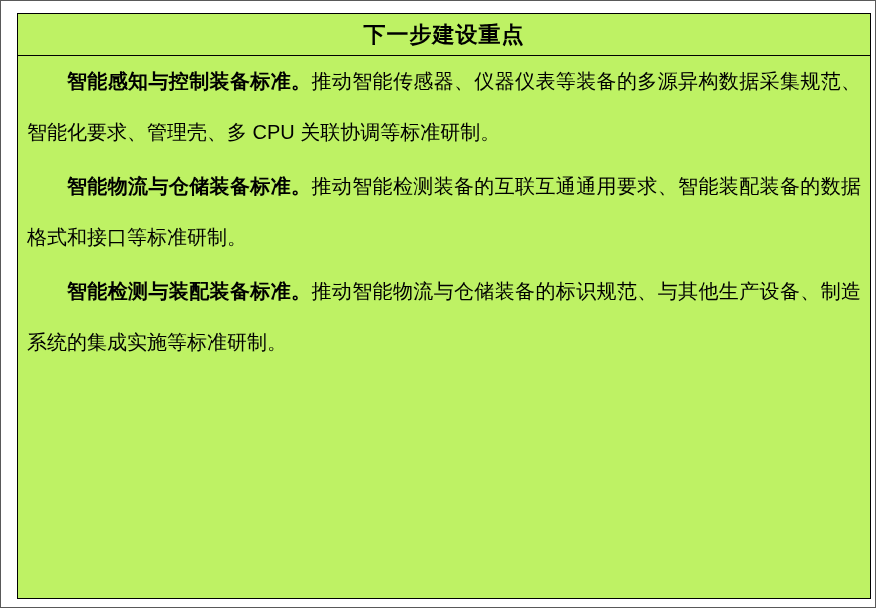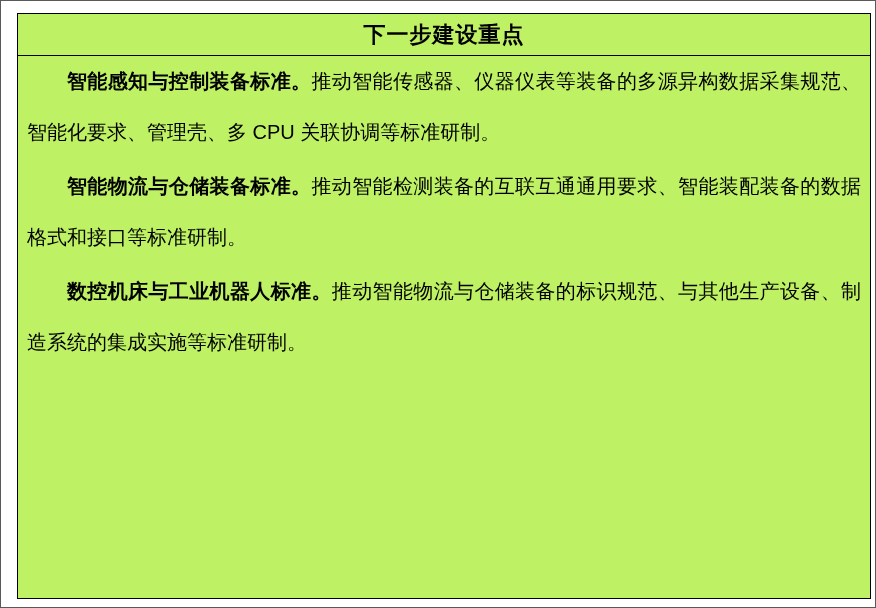--- a/index.html
+++ b/index.html
@@ -51,16 +51,16 @@
 </style>
 </head>
 <body>
 
 <div class="frame">
   <div class="panel">
     <div class="panel-title">下一步建设重点</div>
     <div class="panel-body">
       <p><strong>智能感知与控制装备标准。</strong><span>推动智能传感器、仪器仪表等装备的多源异构数据采集规范、智能化要求、管理壳、多 CPU 关联协调等标准研制。</span></p>
       <p><strong>智能物流与仓储装备标准。</strong><span>推动智能检测装备的互联互通通用要求、智能装配装备的数据格式和接口等标准研制。</span></p>
-      <p><strong>数控机床与工业机器人标准。</strong><span>推动智能物流与仓储装备的标识规范、与其他生产设备、制造系统的集成实施等标准研制。</span></p>
+      <p><strong>智能检测与装配装备标准。</strong><span>推动智能物流与仓储装备的标识规范、与其他生产设备、制造系统的集成实施等标准研制。</span></p>
     </div>
   </div>
 </div>
 
 </body></html>

